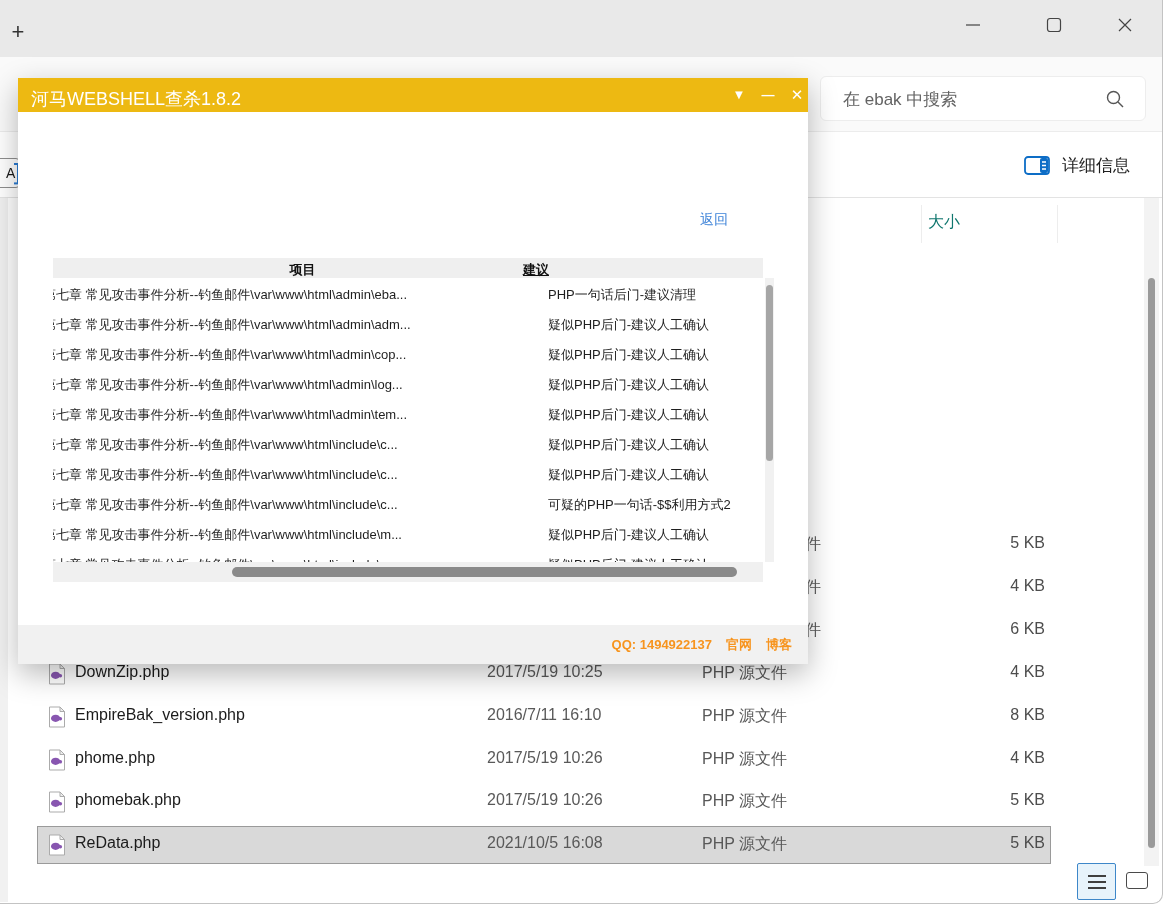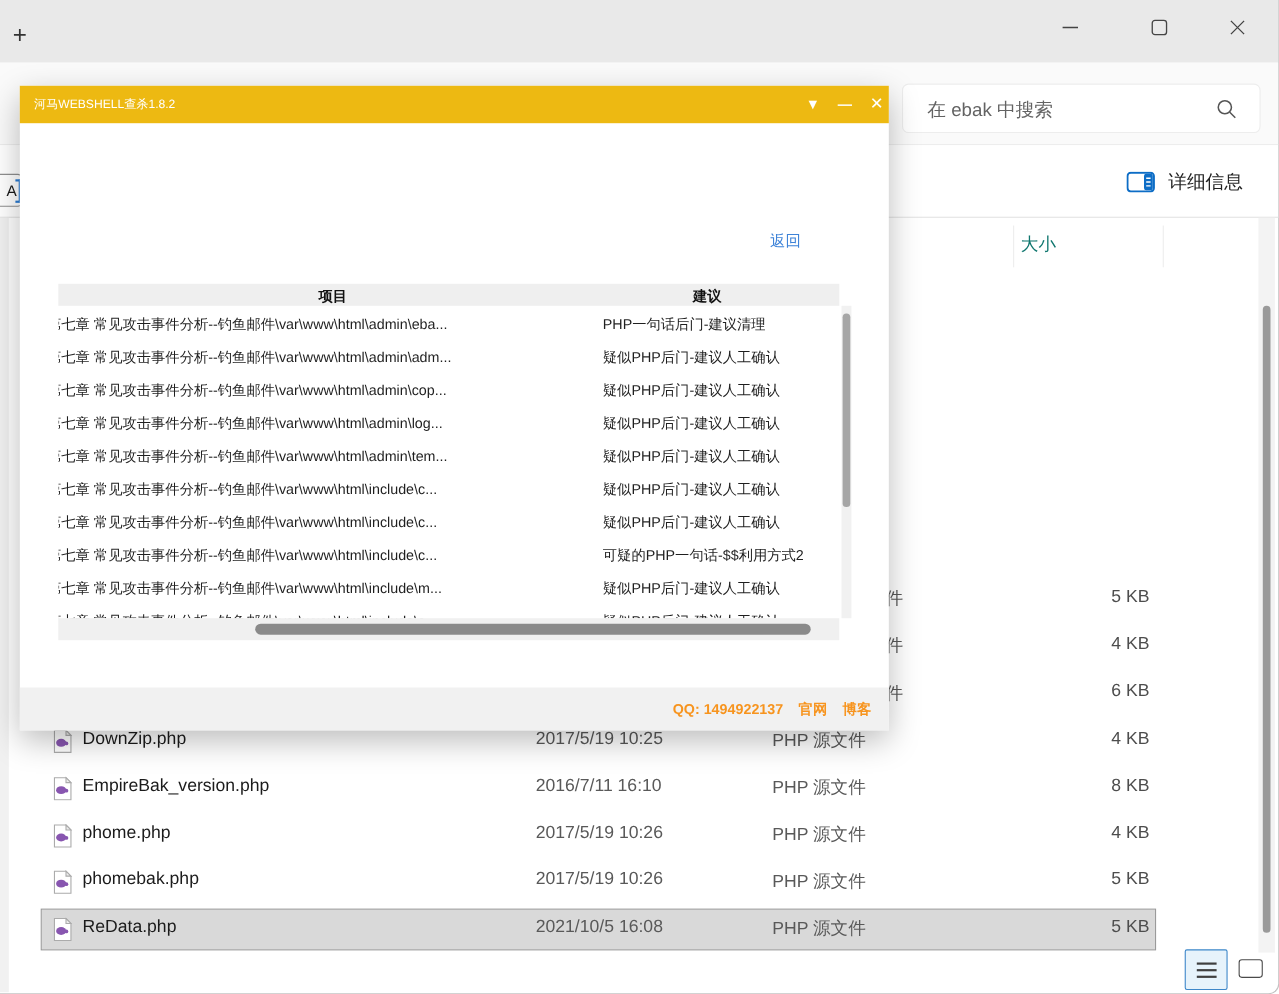--- a/index.html
+++ b/index.html
@@ -50,31 +50,31 @@
   .view-details{left:1077px;top:863px;width:39px;height:37px;background:#e7f3fb;border:1px solid #3d87c9;border-radius:2px;}
   .view-details .lines{width:18px;height:14px;display:flex;flex-direction:column;justify-content:space-between;}
   .view-details .lines i{display:block;height:2px;background:#3f3f3f;}
   .view-icons{left:1124px;top:870px;width:25px;height:20px;}
   .view-icons .sq{width:22px;height:17px;border:1.8px solid #4a4a4a;border-radius:3px;}
 
   
   .dialog{position:absolute;left:18px;top:78px;width:790px;height:586px;background:#fff;
           box-shadow:0 10px 28px rgba(0,0,0,.28);z-index:10;}
   .dlg-titlebar{position:absolute;left:0;top:0;width:790px;height:34px;background:#edb912;}
-  .dlg-title{position:absolute;left:13px;top:9px;font-size:11px;color:#fff;}
+  .dlg-title{position:absolute;left:13px;top:9px;font-size:18px;color:#fff;}
   .dlg-ctl{position:absolute;top:6px;width:22px;height:22px;color:#fff;text-align:center;font-size:13px;line-height:22px;}
   .dlg-ctl.skin{left:710px;} .dlg-ctl.min{left:739px;font-weight:bold;} .dlg-ctl.close{left:768px;font-size:15px;}
 
   .dlg-heading{position:absolute;left:64px;top:88px;font-size:23px;color:#111;font-weight:700;letter-spacing:1px;}
   .dlg-heading .cnt{font-weight:800;}
   .dlg-back{position:absolute;left:682px;top:105px;font-size:14px;color:#3e83d8;margin-top:28px;}
 
   .dlg-thead{position:absolute;left:35px;top:180px;width:710px;height:20px;background:#efefef;font-size:13px;font-weight:bold;color:#111;}
   .dlg-thead .c1{position:absolute;left:0;width:470px;text-align:center;top:3px;padding-left:29px;}
-  .dlg-thead .c2{position:absolute;left:470px;width:240px;text-align:center;top:3px;}
+  .dlg-thead .c2{position:absolute;left:470px;width:240px;text-align:left;top:3px;text-decoration:underline;}
 
   .dlg-rows{position:absolute;left:35px;top:200px;width:710px;height:284px;overflow:hidden;}
   .dlg-row{position:relative;height:30px;font-size:13px;color:#1f1f1f;white-space:nowrap;}
   .dlg-row .it{position:absolute;left:0;top:8px;max-width:465px;overflow:hidden;text-indent:-10px;}
   .dlg-row .ad{position:absolute;left:495px;top:8px;}
 
   .dlg-vscroll{position:absolute;left:747px;top:200px;width:9px;height:284px;background:#f1f1f1;}
   .dlg-vscroll .thumb{position:absolute;left:1px;top:7px;width:7px;height:176px;background:#a6a6a6;border-radius:4px;}
   .dlg-hscroll{position:absolute;left:35px;top:484px;width:710px;height:20px;background:#f0f0f0;}
   .dlg-hscroll .thumb{position:absolute;left:179px;top:5px;width:505px;height:10px;background:#8a8a8a;border-radius:5px;}

